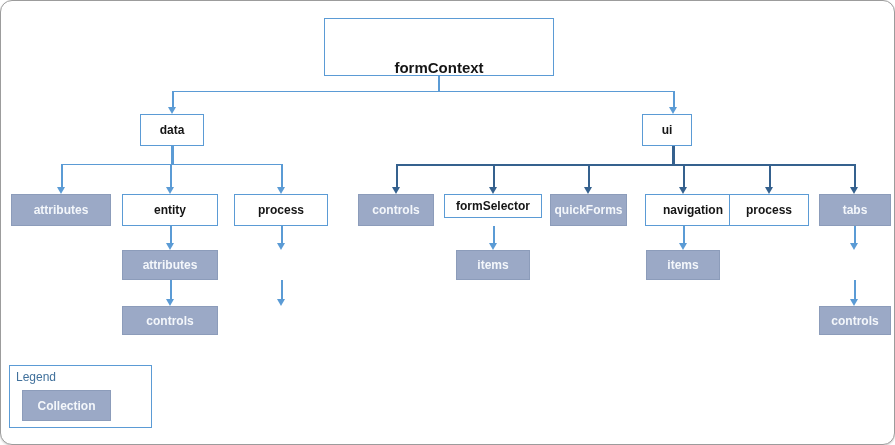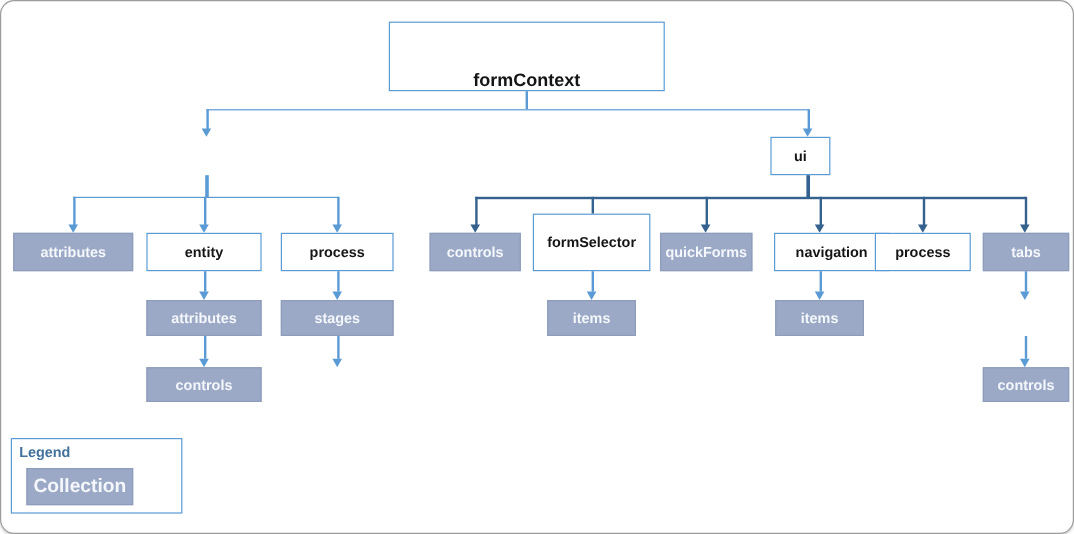--- a/index.html
+++ b/index.html
@@ -31,45 +31,48 @@
     border-left:4.5px solid transparent;border-right:4.5px solid transparent;
     border-top:7px solid #5b9bd5;
   }
   .arrow.dark{border-top-color:#35618e;}
   .legend-box{
     position:absolute;left:8px;top:364px;width:143px;height:63px;
     box-sizing:border-box;border:1px solid #5b9bd5;background:#fff;
   }
   .legend-title{
     position:absolute;left:6px;top:4px;
-    font-weight:bold;font-size:12px;color:#41719c;
+    font-weight:normal;font-size:12px;color:#41719c;
   }
   .legend-swatch{
     position:absolute;left:12px;top:24px;width:89px;height:31px;
     box-sizing:border-box;display:flex;align-items:center;justify-content:center;
     background:#9ba9c6;border:1px solid #8c9cba;
-    font-weight:bold;font-size:16px;color:#f4f7fb;
+    font-weight:bold;font-size:12px;color:#f4f7fb;
   }
 </style>
 </head>
 <body>
 
 <div class="frame">
 
   <div class="node obj root" style="left:323px;top:17px;width:230px;height:58px;">
     <div class="title">formContext</div>
   </div>
 
   <div class="vline light" style="left:437px;top:75px;height:15px;"></div>
   <div class="hline light" style="left:171px;top:89.5px;width:502px;"></div>
   <div class="vline light" style="left:171px;top:89.5px;height:17px;"></div>
   <div class="arrow" style="left:166.5px;top:106px;"></div>
   <div class="vline light" style="left:672px;top:89.5px;height:17px;"></div>
   <div class="arrow" style="left:667.5px;top:106px;"></div>
 
+  <div class="node obj" style="left:139px;top:113px;width:64px;height:32px;">
+    <span>data</span>
+  </div>
   <div class="node obj" style="left:641px;top:113px;width:50px;height:32px;">
     <span>ui</span>
   </div>
 
   <div class="vline light thick" style="left:170px;top:145px;height:19px;"></div>
   <div class="hline light" style="left:60px;top:162.5px;width:221px;"></div>
   <div class="vline light" style="left:60px;top:162.5px;height:24px;"></div>
   <div class="arrow" style="left:55.5px;top:186px;"></div>
   <div class="vline light" style="left:169px;top:162.5px;height:24px;"></div>
   <div class="arrow" style="left:164.5px;top:186px;"></div>
@@ -97,21 +100,21 @@
   <div class="node obj" style="left:121px;top:193px;width:96px;height:32px;">
     <span>entity</span>
   </div>
   <div class="node obj" style="left:233px;top:193px;width:94px;height:32px;">
     <span>process</span>
   </div>
 
   <div class="node col" style="left:357px;top:193px;width:76px;height:32px;">
     <span>controls</span>
   </div>
-  <div class="node obj" style="left:443px;top:177px;width:98px;height:48px;">
+  <div class="node obj" style="left:443px;top:193px;width:98px;height:24px;">
     <span>formSelector</span>
   </div>
   <div class="node col" style="left:549px;top:193px;width:77px;height:32px;text-align:center;">
     <span>quickForms</span>
   </div>
   <div class="node obj" style="left:644px;top:193px;width:96px;height:32px;">
     <span>navigation</span>
   </div>
   <div class="node obj" style="left:728px;top:193px;width:80px;height:32px;">
     <span>process</span>
@@ -126,23 +129,20 @@
   <div class="arrow" style="left:275.5px;top:242px;"></div>
   <div class="vline light" style="left:492px;top:225px;height:17px;"></div>
   <div class="arrow" style="left:487.5px;top:242px;"></div>
   <div class="vline light" style="left:682px;top:225px;height:17px;"></div>
   <div class="arrow" style="left:677.5px;top:242px;"></div>
   <div class="vline light" style="left:853px;top:225px;height:17px;"></div>
   <div class="arrow" style="left:848.5px;top:242px;"></div>
 
   <div class="node col" style="left:121px;top:249px;width:96px;height:30px;">
     <span>attributes</span>
-  </div>
-  <div class="node col" style="left:233px;top:249px;width:94px;height:30px;">
-    <span>stages</span>
   </div>
   <div class="node col" style="left:455px;top:249px;width:74px;height:30px;">
     <span>items</span>
   </div>
   <div class="node col" style="left:645px;top:249px;width:74px;height:30px;">
     <span>items</span>
   </div>
 
   <div class="vline light" style="left:169px;top:279px;height:19px;"></div>
   <div class="arrow" style="left:164.5px;top:298px;"></div>

